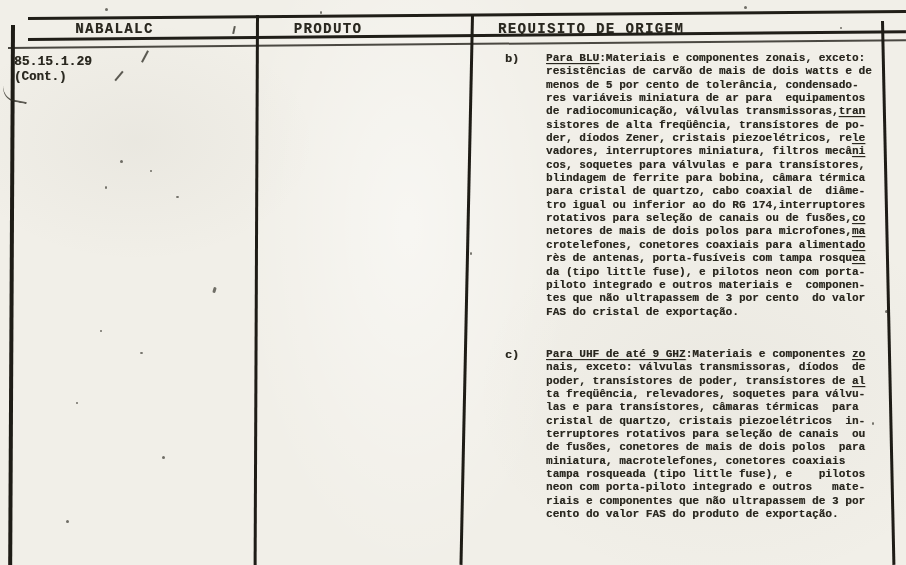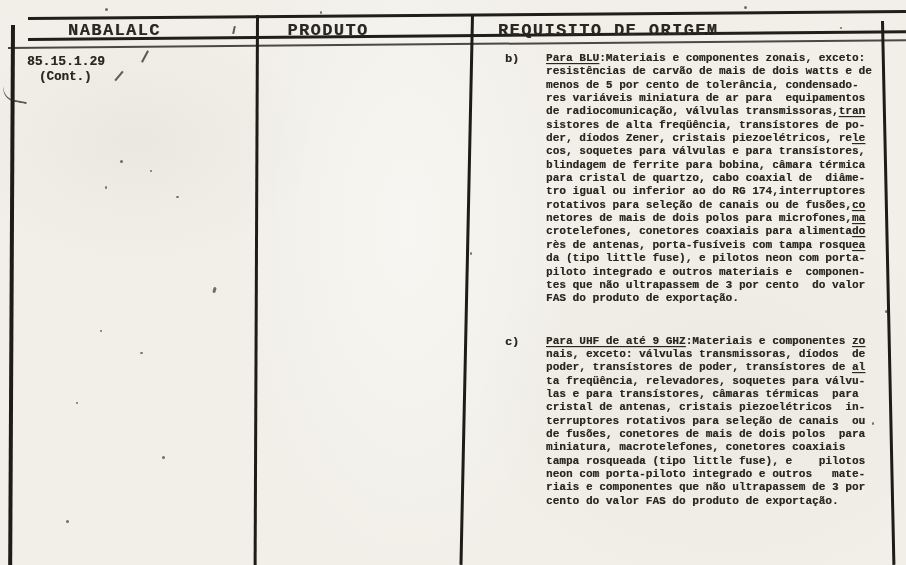--- a/index.html
+++ b/index.html
@@ -25,31 +25,31 @@
   .rule-thin{left:8px;top:47px;width:898px;height:2px;transform:rotate(-0.5deg);opacity:.8;}
 
   .vrule{position:absolute;background:#1e1c16;transform-origin:top center;}
   .v-left{left:11px;top:25px;width:4px;height:540px;transform:rotate(0.3deg);}
   .v-div1{left:256px;top:15px;width:3px;height:550px;transform:rotate(0.25deg);}
   .v-div2{left:471px;top:15px;width:3px;height:550px;transform:rotate(1.2deg);}
   .v-right{left:881px;top:21px;width:3px;height:544px;transform:rotate(-1.2deg);}
 
   
   .col-header{
-    position:absolute;top:21px;font-weight:700;font-size:17px;letter-spacing:1.4px;
+    position:absolute;top:21px;font-weight:700;font-size:14px;letter-spacing:1.4px;
     text-shadow:0.4px 0.4px 0.3px rgba(40,38,30,0.45);white-space:pre;
   }
   .col-header.c1{left:12px;width:205px;text-align:center;}
   .col-header.c2{left:228px;width:200px;text-align:center;}
   .col-header.c3{left:498px;}
 
   
-  .code-cell{position:absolute;left:27px;top:54px;font-weight:700;font-size:13px;
+  .code-cell{position:absolute;left:14px;top:54px;font-weight:700;font-size:13px;
     text-shadow:0.4px 0.4px 0.3px rgba(40,38,30,0.5);}
-  .code-cell .cont{margin-left:12px;font-size:12.5px;margin-top:1px;}
+  .code-cell .cont{font-size:12.5px;margin-top:1px;}
 
   
   .requisito{position:absolute;left:507px;top:52px;width:380px;}
   .req-item{position:relative;padding-left:18px;}
   .req-item + .req-item{margin-top:29px;}
   .req-marker{position:absolute;left:-2px;top:0;font-weight:700;font-size:11.8px;
     text-shadow:0.4px 0.4px 0.3px rgba(40,38,30,0.5);}
   .req-line{
     white-space:pre;font-weight:700;font-size:11px;line-height:13.35px;
     letter-spacing:0.05px;color:#29271f;
@@ -95,41 +95,42 @@
     <div id="req-items">
         <div class="req-item">
           <span class="req-marker ink">b)</span>
           <div class="req-line"><u>Para BLU</u>:Materiais e componentes zonais, exceto:</div>
           <div class="req-line">resistências de carvão de mais de dois watts e de</div>
           <div class="req-line">menos de 5 por cento de tolerância, condensado-</div>
           <div class="req-line">res variáveis miniatura de ar para  equipamentos</div>
           <div class="req-line">de radiocomunicação, válvulas transmissoras,<u>tran</u></div>
           <div class="req-line">sistores de alta freqüência, transístores de po-</div>
           <div class="req-line">der, díodos Zener, cristais piezoelétricos, re<u>le</u></div>
+          <div class="req-line">vadores, interruptores miniatura, filtros mecâ<u>ni</u></div>
           <div class="req-line">cos, soquetes para válvulas e para transístores,</div>
           <div class="req-line">blindagem de ferrite para bobina, câmara térmica</div>
           <div class="req-line">para cristal de quartzo, cabo coaxial de  diâme-</div>
           <div class="req-line">tro igual ou inferior ao do RG 174,interruptores</div>
           <div class="req-line">rotativos para seleção de canais ou de fusões,<u>co</u></div>
           <div class="req-line">netores de mais de dois polos para microfones,<u>ma</u></div>
           <div class="req-line">crotelefones, conetores coaxiais para alimenta<u>do</u></div>
           <div class="req-line">rès de antenas, porta-fusíveis com tampa rosqu<u>ea</u></div>
           <div class="req-line">da (tipo little fuse), e pilotos neon com porta-</div>
           <div class="req-line">piloto integrado e outros materiais e  componen-</div>
           <div class="req-line">tes que não ultrapassem de 3 por cento  do valor</div>
-          <div class="req-line">FAS do produto de exportação.</div>
+          <div class="req-line">FAS do cristal de exportação.</div>
         </div>
         <div class="req-item">
           <span class="req-marker ink">c)</span>
           <div class="req-line"><u>Para UHF de até 9 GHZ</u>:Materiais e componentes <u>zo</u></div>
           <div class="req-line">nais, exceto: válvulas transmissoras, díodos  de</div>
           <div class="req-line">poder, transístores de poder, transístores de <u>al</u></div>
           <div class="req-line">ta freqüência, relevadores, soquetes para válvu-</div>
           <div class="req-line">las e para transístores, câmaras térmicas  para</div>
-          <div class="req-line">cristal de antenas, cristais piezoelétricos  in-</div>
+          <div class="req-line">cristal de quartzo, cristais piezoelétricos  in-</div>
           <div class="req-line">terruptores rotativos para seleção de canais  ou</div>
           <div class="req-line">de fusões, conetores de mais de dois polos  para</div>
           <div class="req-line">miniatura, macrotelefones, conetores coaxiais</div>
           <div class="req-line">tampa rosqueada (tipo little fuse), e    pilotos</div>
           <div class="req-line">neon com porta-piloto integrado e outros   mate-</div>
           <div class="req-line">riais e componentes que não ultrapassem de 3 por</div>
           <div class="req-line">cento do valor FAS do produto de exportação.</div>
         </div>
       </div>
   </div>

